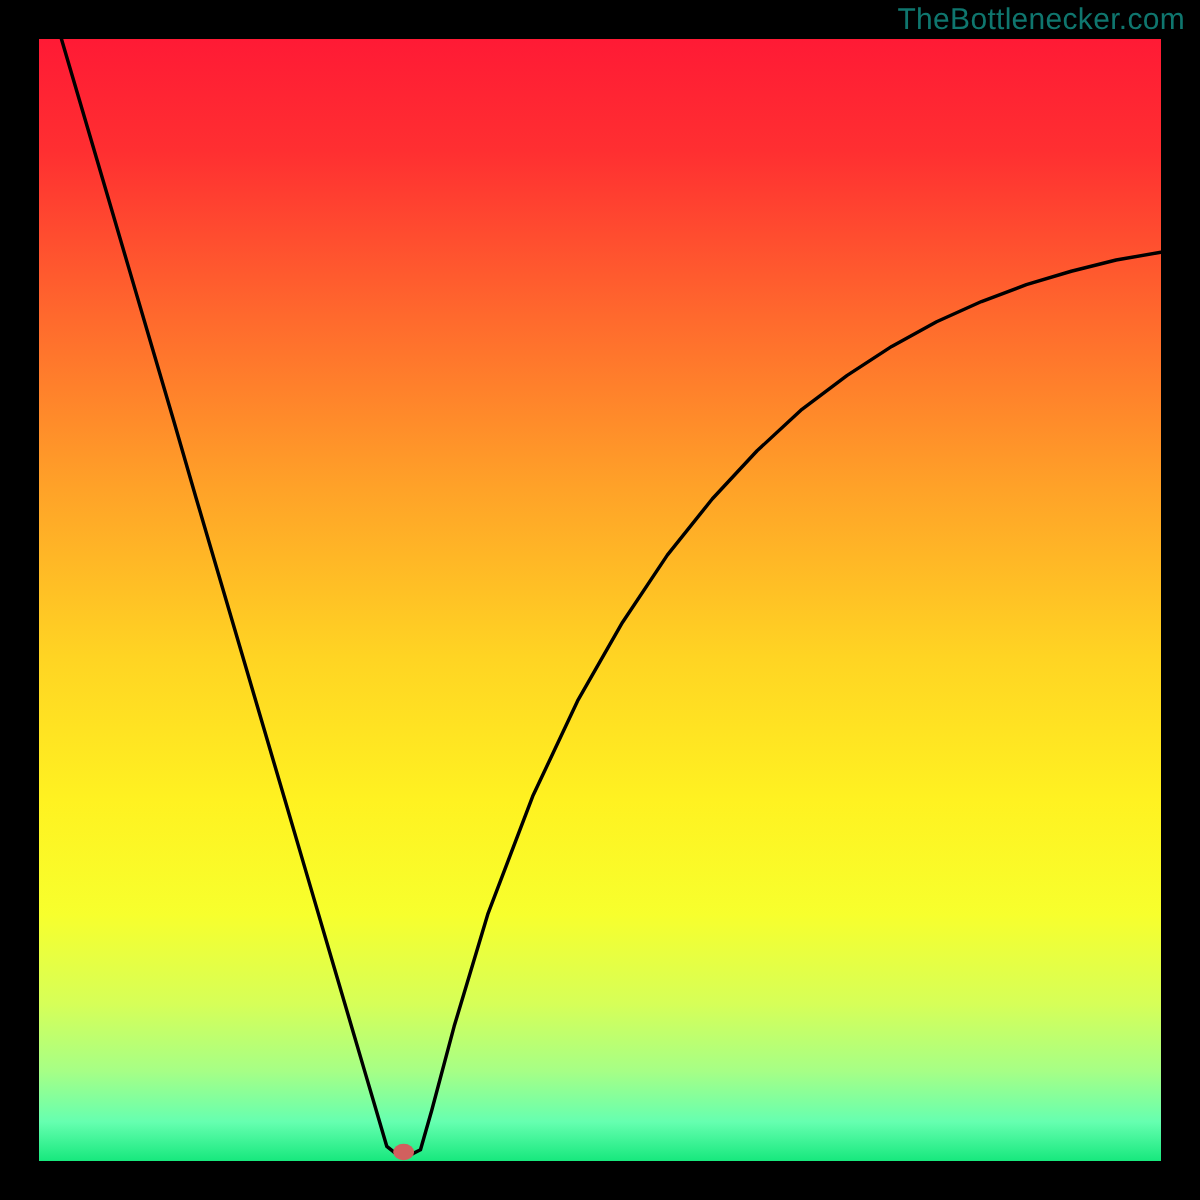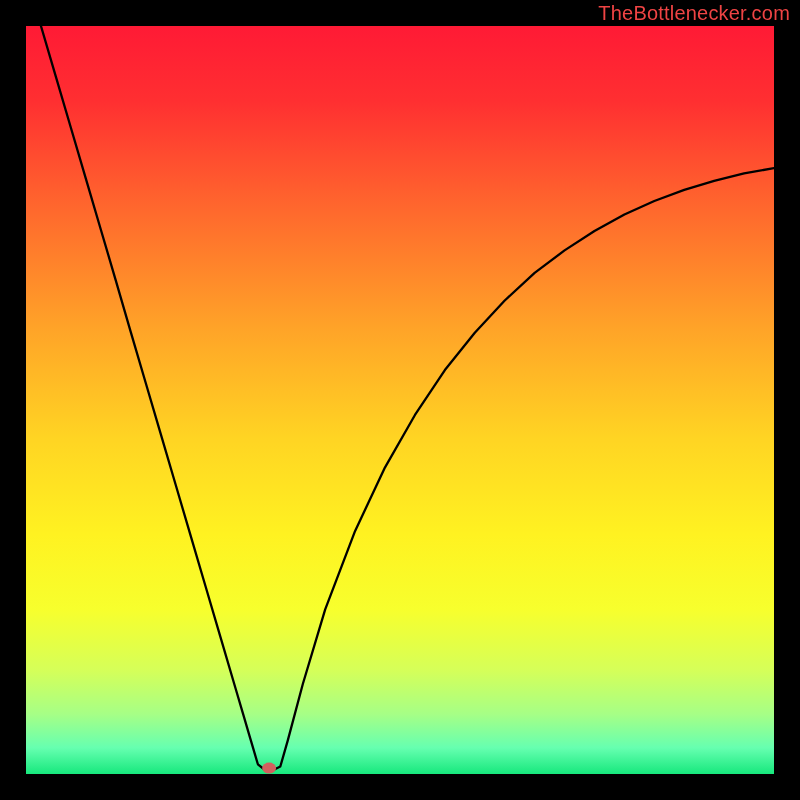--- a/index.html
+++ b/index.html
@@ -24,21 +24,21 @@
     top: 0;
     width: 748px;
     height: 748px;
   }
   .watermark {
     position: absolute;
     top: 2px;
     right: 10px;
     font-family: Arial, Helvetica, sans-serif;
     font-size: 20px;
-    color: #ef4444;
+    color: #0f766e;
     letter-spacing: 0.2px;
     user-select: none;
   }
 </style>
 </head>
 <body>
 
 <div class="frame">
   <svg class="plot" viewBox="0 0 748 748" preserveAspectRatio="none">
     <defs>

